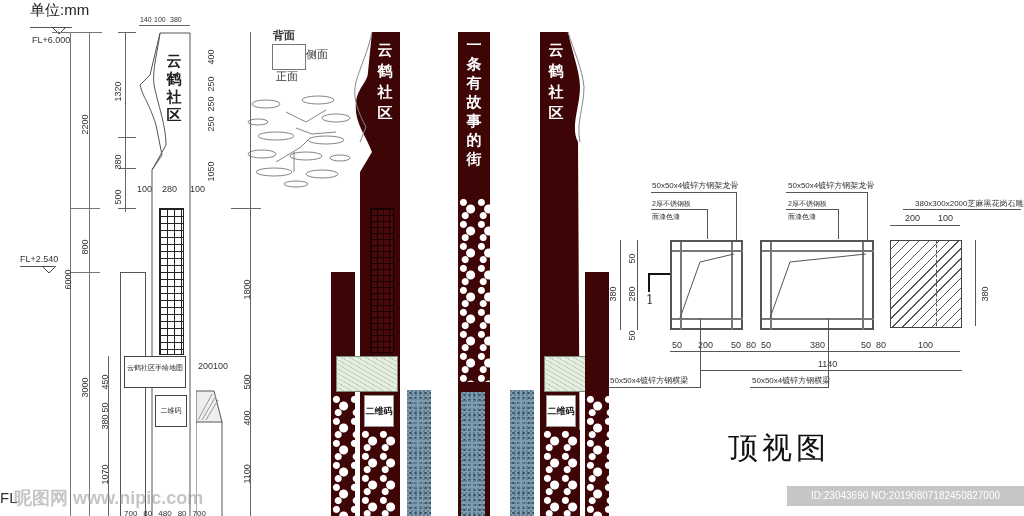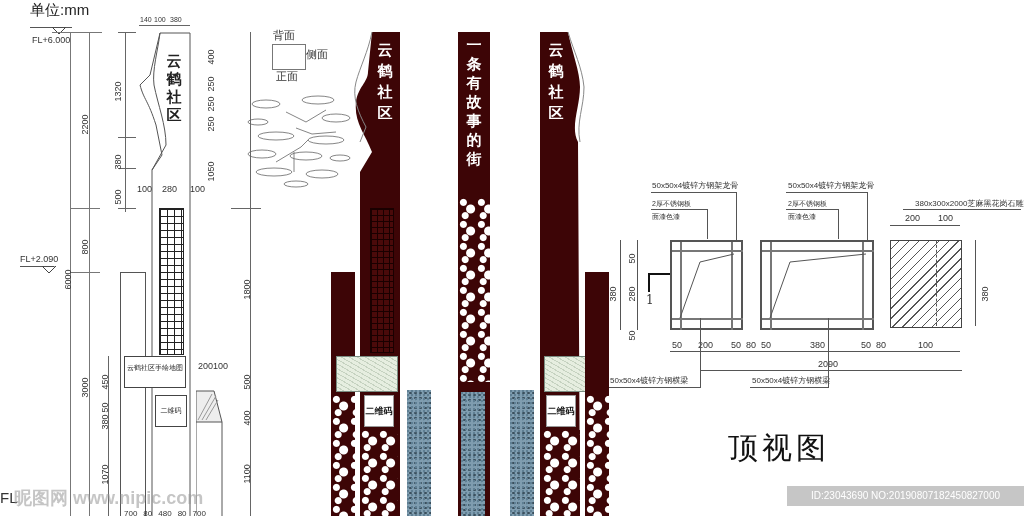--- a/index.html
+++ b/index.html
@@ -26,21 +26,21 @@
 
 <div>
   <div class="txt" style="left:30px;top:2px;font-size:15px;color:#222;">单位:mm</div>
 
   <div class="txt" style="left:32px;top:16px;font-size:9px;margin-top:20px;">FL+6.000</div>
   <div class="line" style="left:30px;top:27px;width:42px;height:1px;"></div>
   <svg class="abs" style="left:52px;top:27px" width="14" height="8">
       <polygon points="0,0 14,0 7,7" fill="none" stroke="#444" stroke-width="1"></polygon>
     </svg>
 
-  <div class="txt" style="left:20px;top:255px;">FL+2.090</div>
+  <div class="txt" style="left:20px;top:255px;">FL+2.540</div>
   <div class="line" style="left:20px;top:266px;width:34px;height:1px;"></div>
   <svg class="abs" style="left:42px;top:266px" width="14" height="8">
       <polygon points="0,0 14,0 7,7" fill="none" stroke="#444" stroke-width="1"></polygon>
     </svg>
 
   <div class="txt" style="left:0px;top:490px;font-size:15px;">FL</div>
 
   <div class="line" style="left:70px;top:32px;width:1px;height:484px;background:#777;"></div>
   <div class="line" style="left:89px;top:32px;width:1px;height:484px;background:#777;"></div>
   <div class="line" style="left:52px;top:32px;width:50px;height:1px;background:#777;"></div>
@@ -121,21 +121,21 @@
   <div class="abs" style="left:124px;top:509px;font-size:8px;color:#333;display:flex;gap:6px;">
     <span>700</span>
     <span>80</span>
     <span>480</span>
     <span>80</span>
     <span>700</span>
   </div>
 </div>
 
 <div>
-  <div class="txt" style="left:273px;top:30px;font-size:11px;font-family:'DejaVu Serif',serif;">背面</div>
+  <div class="txt" style="left:273px;top:30px;font-size:11px;font-family:'DejaVu Serif',serif;font-weight:bold;">背面</div>
   <div class="abs" style="left:272px;top:44px;width:32px;height:24px;border:1px solid #777;"></div>
   <div class="txt" style="left:306px;top:50px;font-size:11px;font-family:Liberation Mono, monospace;">侧面</div>
   <div class="txt" style="left:276px;top:71px;font-size:11px;font-family:'DejaVu Serif',serif;">正面</div>
 </div>
 <svg class="abs" style="left:246px;top:92px" width="108" height="96">
   <g fill="none" stroke="#666" stroke-width="0.8">
     <ellipse cx="20" cy="12" rx="14" ry="4"></ellipse>
       <ellipse cx="72" cy="8" rx="16" ry="4"></ellipse>
       <ellipse cx="12" cy="30" rx="10" ry="3"></ellipse>
     <ellipse cx="90" cy="26" rx="14" ry="4"></ellipse>
@@ -278,21 +278,21 @@
   <div class="txt" style="left:698px;top:341px;">200</div>
   <div class="txt" style="left:731px;top:341px;">50</div>
   <div class="txt" style="left:746px;top:341px;">80</div>
   <div class="txt" style="left:761px;top:341px;">50</div>
   <div class="txt" style="left:810px;top:341px;">380</div>
   <div class="txt" style="left:861px;top:341px;">50</div>
   <div class="txt" style="left:876px;top:341px;">80</div>
   <div class="txt" style="left:918px;top:341px;">100</div>
 
   <div class="line" style="left:700px;top:370px;width:262px;height:1px;"></div>
-  <div class="txt" style="left:818px;top:360px;">2090</div>
+  <div class="txt" style="left:818px;top:360px;">1140</div>
 
   <div class="txt" style="left:610px;top:377px;font-size:8px;">50x50x4镀锌方钢横梁</div>
   <div class="line" style="left:609px;top:387px;width:91px;height:1px;"></div>
   <div class="line" style="left:700px;top:318px;width:1px;height:70px;"></div>
   <div class="txt" style="left:752px;top:377px;font-size:8px;">50x50x4镀锌方钢横梁</div>
   <div class="line" style="left:750px;top:387px;width:78px;height:1px;"></div>
   <div class="line" style="left:828px;top:318px;width:1px;height:70px;"></div>
 
   <div class="abs" style="left:728px;top:428px;font-size:30px;color:#111;letter-spacing:4px;">顶视图</div>
 </div>

